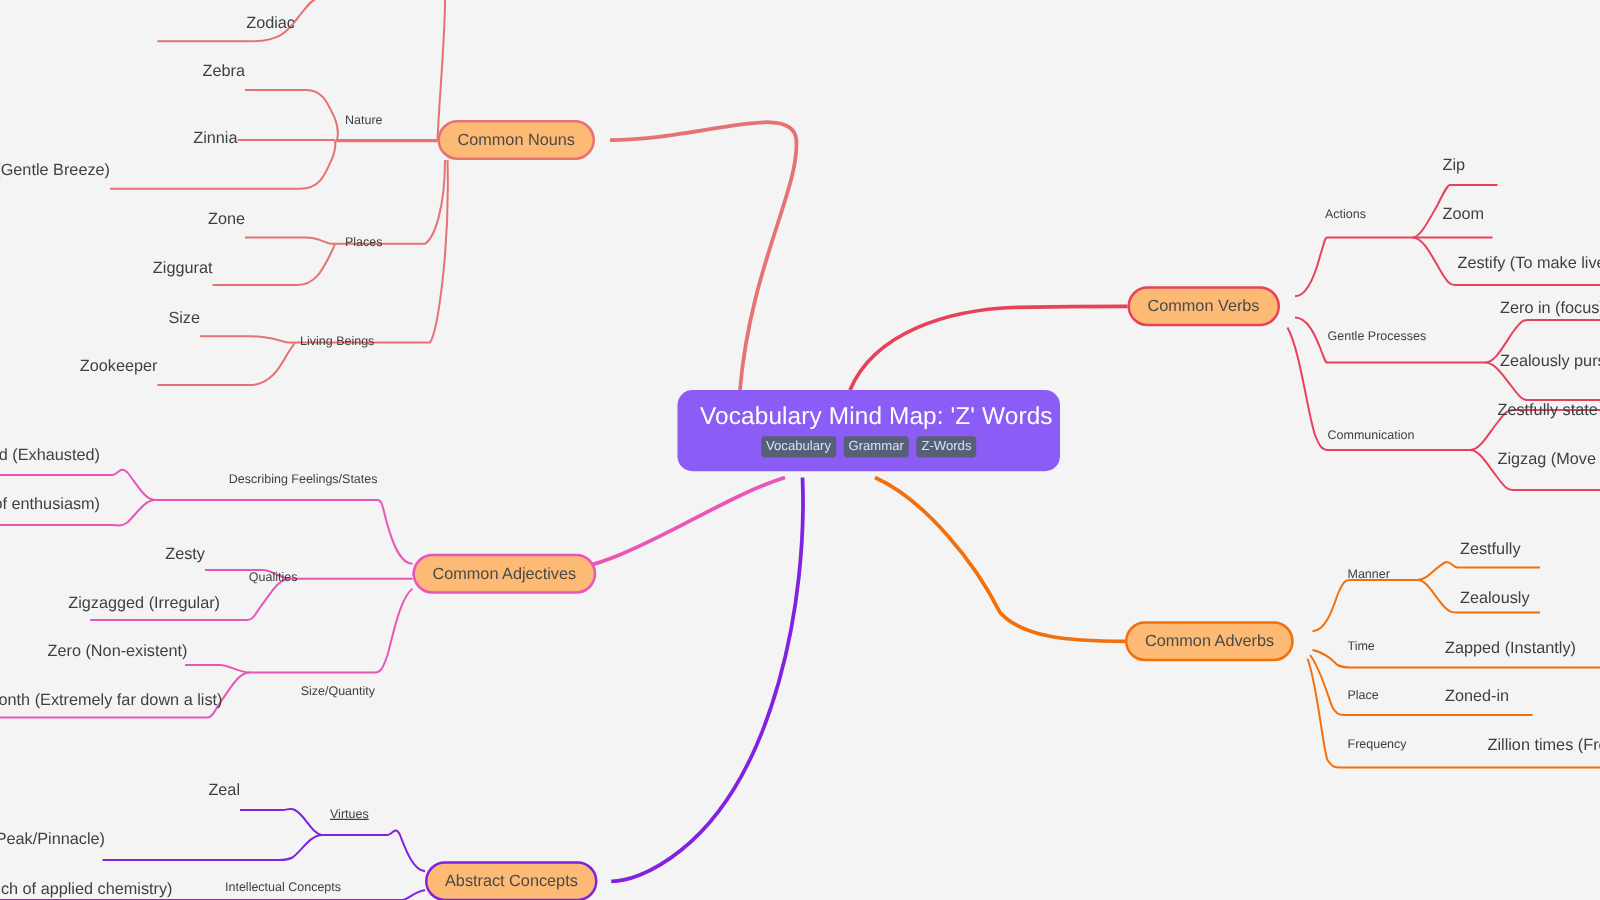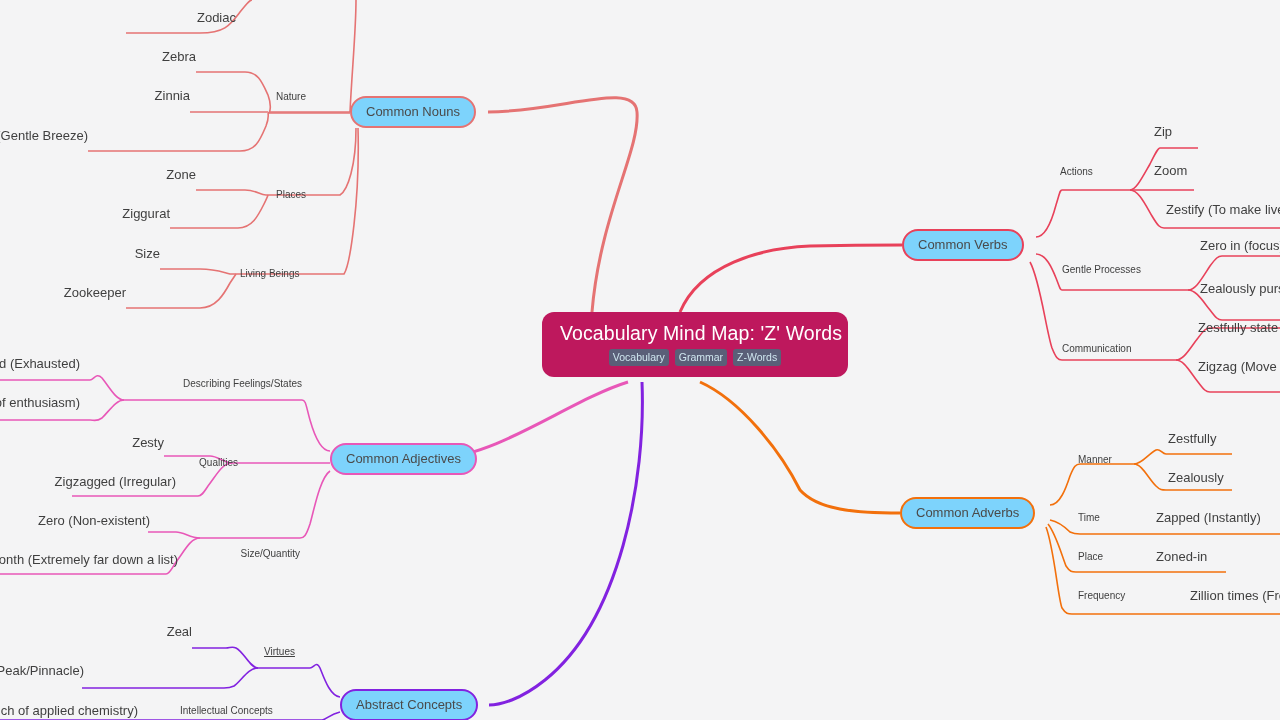--- a/index.html
+++ b/index.html
@@ -23,21 +23,21 @@
     pointer-events: none;
   }
 
   
   .root-node {
     position: absolute;
     left: 542px;
     top: 312px;
     width: 306px;
     height: 65px;
-    background: #be185d;
+    background: #8b5cf6;
     border-radius: 12px;
     box-sizing: border-box;
     padding: 9px 18px 0 18px;
     z-index: 10;
   }
   .root-title {
     color: #ffffff;
     font-size: 19.5px;
     font-weight: 400;
     letter-spacing: 0.1px;
@@ -57,21 +57,21 @@
     font-size: 10.5px;
     line-height: 12px;
     padding: 2px 4px 3px 4px;
     border-radius: 3px;
     white-space: nowrap;
   }
 
   
   .branch-node {
     position: absolute;
-    background: #7dd3fc;
+    background: #fdba74;
     border-style: solid;
     border-width: 2px;
     border-radius: 18px;
     box-sizing: border-box;
     display: flex;
     align-items: center;
     justify-content: center;
     padding: 0 14px;
     height: 32px;
     z-index: 9;
@@ -223,21 +223,21 @@
     <span class="branch-label">Common Adverbs</span>
   </div>
 
   <div class="branch-node" style="left:340px; top:689px; border-color:#8222e0;">
     <span class="branch-label">Abstract Concepts</span>
   </div>
 
   <div class="cat-label anchor-left" style="left:276px; top:89px;">Nature</div>
   <div class="leaf-label anchor-right" style="left:126px; top:10px; width:110px;">Zodiac</div>
   <div class="leaf-label anchor-right" style="left:96px; top:49px; width:100px;">Zebra</div>
-  <div class="leaf-label anchor-right" style="left:90px; top:88px; width:100px;">Zinnia</div>
+  <div class="leaf-label anchor-right" style="left:90px; top:102px; width:100px;">Zinnia</div>
   <div class="leaf-label anchor-right" style="left:-72px; top:128px; width:160px;">Zephyr (Gentle Breeze)</div>
 
   <div class="cat-label anchor-left" style="left:276px; top:187px;">Places</div>
   <div class="leaf-label anchor-right" style="left:116px; top:167px; width:80px;">Zone</div>
   <div class="leaf-label anchor-right" style="left:80px; top:206px; width:90px;">Ziggurat</div>
 
   <div class="cat-label anchor-left" style="left:240px; top:266px;">Living Beings</div>
   <div class="leaf-label anchor-right" style="left:90px; top:246px; width:70px;">Size</div>
   <div class="leaf-label anchor-right" style="left:26px; top:285px; width:100px;">Zookeeper</div>
 

